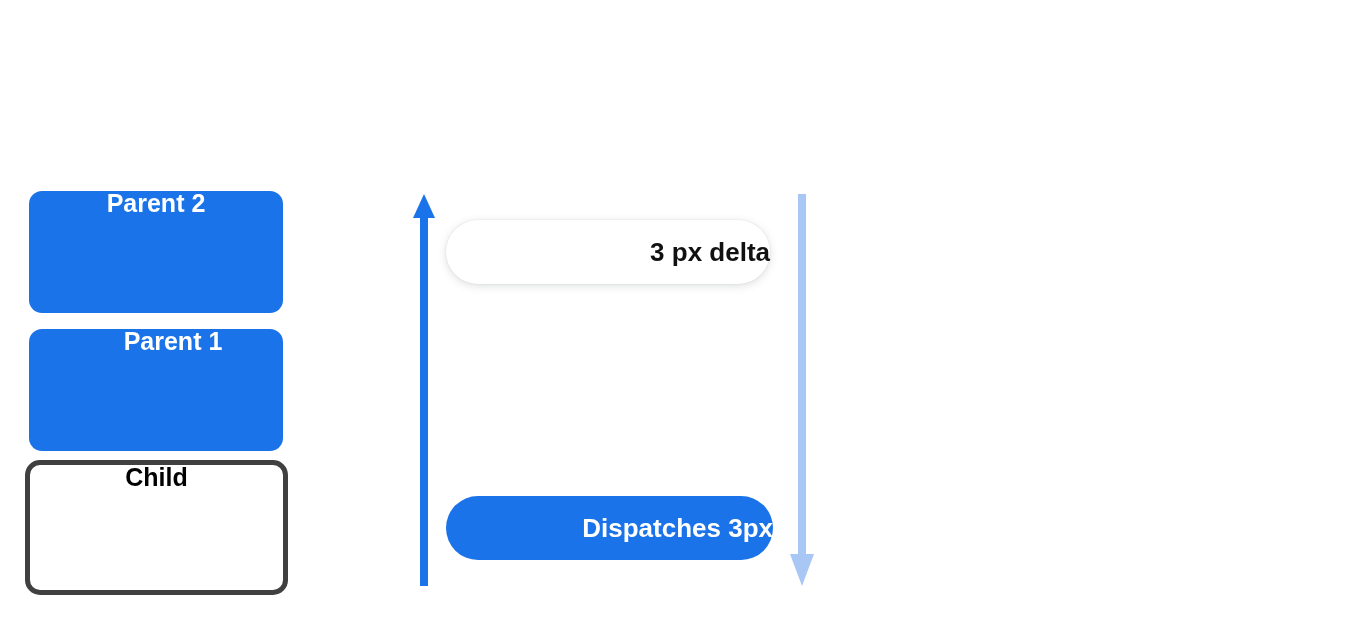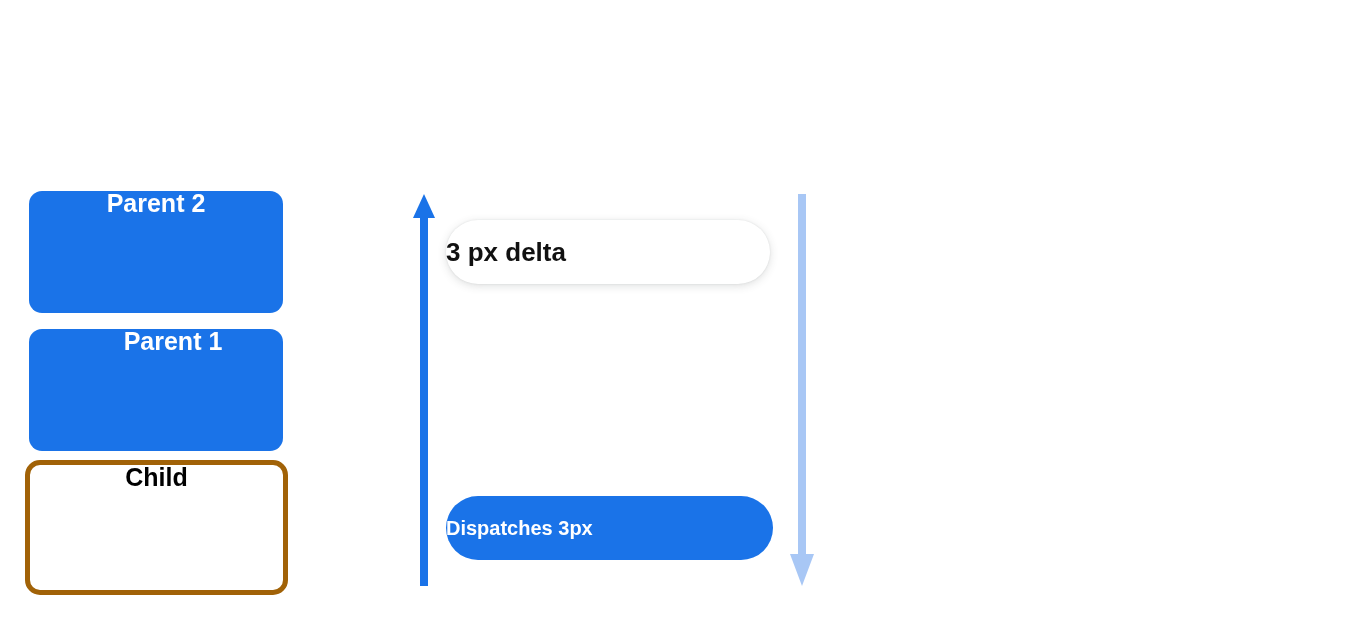--- a/index.html
+++ b/index.html
@@ -58,21 +58,21 @@
     background: #1a73e8;
   }
   .node-filled .node-label {
     color: #ffffff;
     font-size: 25px;
     font-weight: bold;
     line-height: 1;
   }
   .node-outlined {
     background: #ffffff;
-    border: 5px solid #a16207;
+    border: 5px solid #404040;
     border-radius: 15px;
   }
   .node-outlined .node-label {
     color: #000000;
     font-size: 25px;
     font-weight: bold;
     line-height: 1;
   }
 
   #node-parent2 { left: 29px;  top: 191px; width: 254px; height: 122px; }
@@ -86,21 +86,21 @@
   }
   #arrow-up-wrap   { left: 410px; top: 192px; width: 28px; height: 396px; }
   #arrow-down-wrap { left: 788px; top: 192px; width: 28px; height: 396px; }
 
   
   .pill {
     position: absolute;
     box-sizing: border-box;
     display: flex;
     align-items: center;
-    justify-content: flex-start;
+    justify-content: flex-end;
     border-radius: 32px;
   }
   #pill-delta {
     left: 446px;
     top: 220px;
     width: 324px;
     height: 64px;
     background: #ffffff;
     box-shadow: 0 2px 9px rgba(60,64,67,0.17), 0 0 2px rgba(60,64,67,0.12);
   }
@@ -112,21 +112,21 @@
   }
   #pill-dispatch {
     left: 446px;
     top: 496px;
     width: 327px;
     height: 64px;
     background: #1a73e8;
   }
   #pill-dispatch .pill-label {
     color: #ffffff;
-    font-size: 20px;
+    font-size: 26px;
     font-weight: bold;
     line-height: 1;
   }
 </style>
 </head>
 <body>
 
 <div id="stage">
 
 

